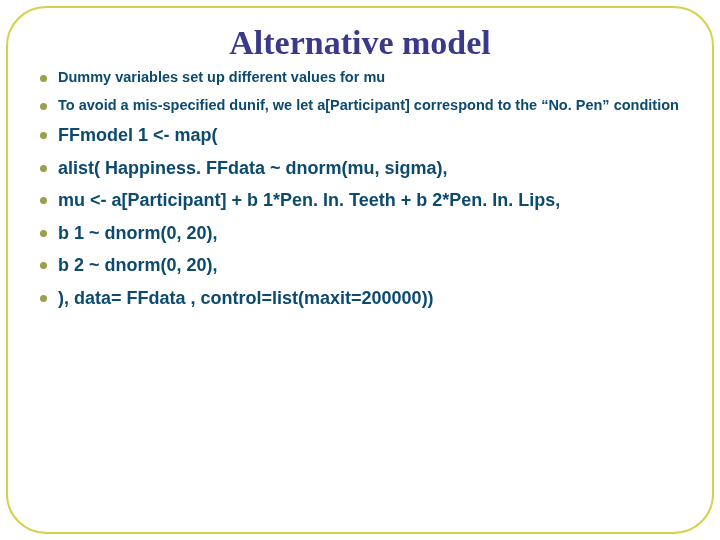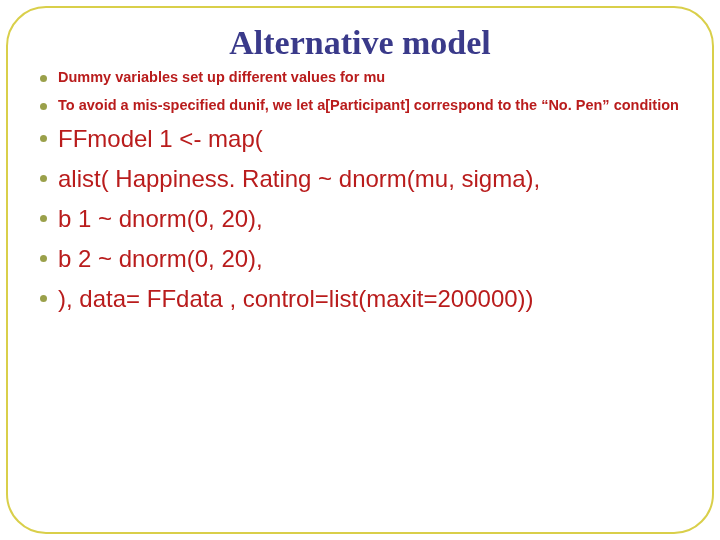--- a/index.html
+++ b/index.html
@@ -37,55 +37,56 @@
     margin: 2px 0 6px 0;
   }
   ul.bullets {
     list-style: none;
     margin: 0;
     padding: 0;
   }
   ul.bullets li {
     position: relative;
     padding-left: 22px;
-    color: #b91c1c;
+    color: #0c4a6e;
     line-height: 1.25;
     margin-bottom: 10px;
   }
   ul.bullets li::before {
     content: "";
     position: absolute;
     left: 4px;
     top: 0.45em;
     width: 7px;
     height: 7px;
     background: #9aa04a;
     border-radius: 50%;
   }
   li.small {
     font-size: 14.5px;
     font-weight: bold;
     margin-bottom: 14px;
   }
   li.big {
-    font-size: 24px;
-    font-weight: normal;
+    font-size: 18px;
+    font-weight: bold;
     margin-bottom: 14px;
   }
   .ital { font-style: italic; }
 </style>
 </head>
 <body>
 
 <div class="slide">
   <div class="frame">
     <div class="title">Alternative model</div>
     <ul class="bullets">
       <li class="small">Dummy variables set up different values for mu</li>
       <li class="small">To avoid a mis-specified dunif, we let a[Participant] correspond to the “No. Pen” condition</li>
       <li class="big">FFmodel 1 &lt;- map(</li>
-      <li class="big">alist( Happiness. Rating ~ dnorm(mu, sigma),</li>
+      <li class="big">alist( Happiness. FFdata ~ dnorm(mu, sigma),</li>
+      <li class="big">mu &lt;- a[Participant] + b 1*Pen. In. Teeth + b 2*Pen. In. Lips,</li>
       <li class="big">b 1 ~ dnorm(0, 20),</li>
       <li class="big">b 2 ~ dnorm(0, 20),</li>
       <li class="big">), data= FFdata ,  control=list(maxit=200000))</li>
     </ul>
   </div>
 </div>
 
 </body></html>

